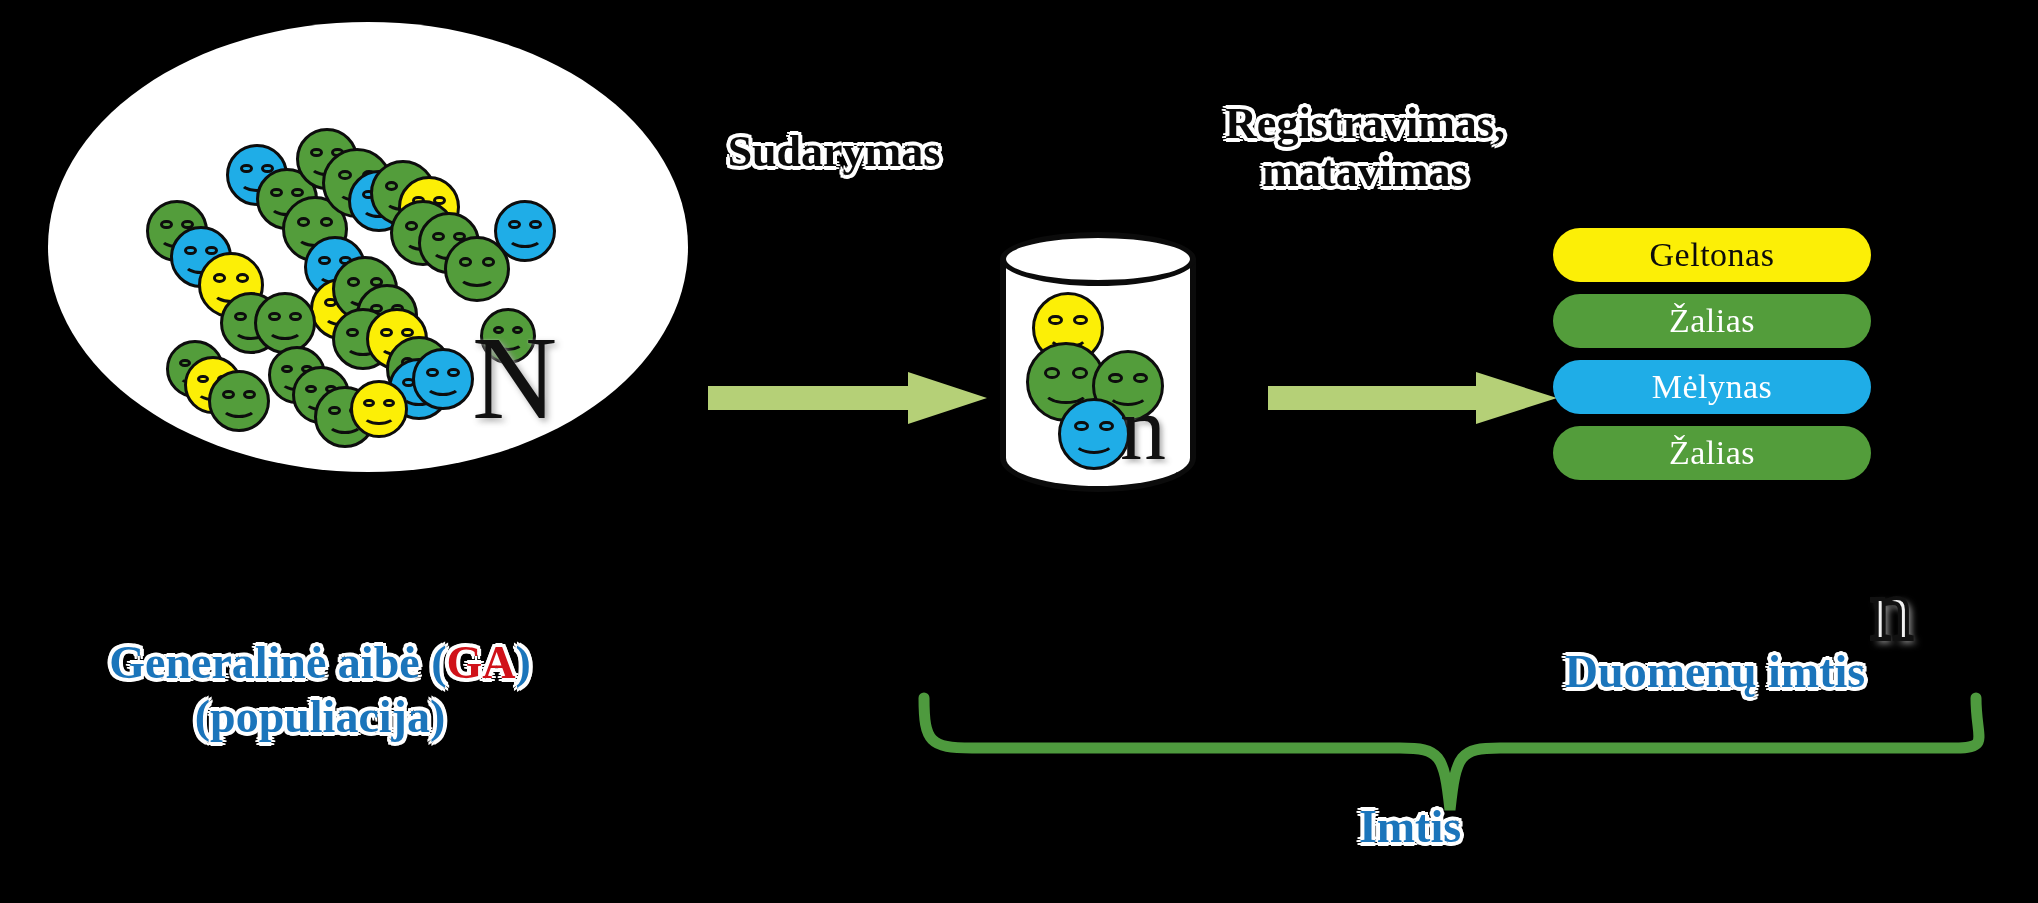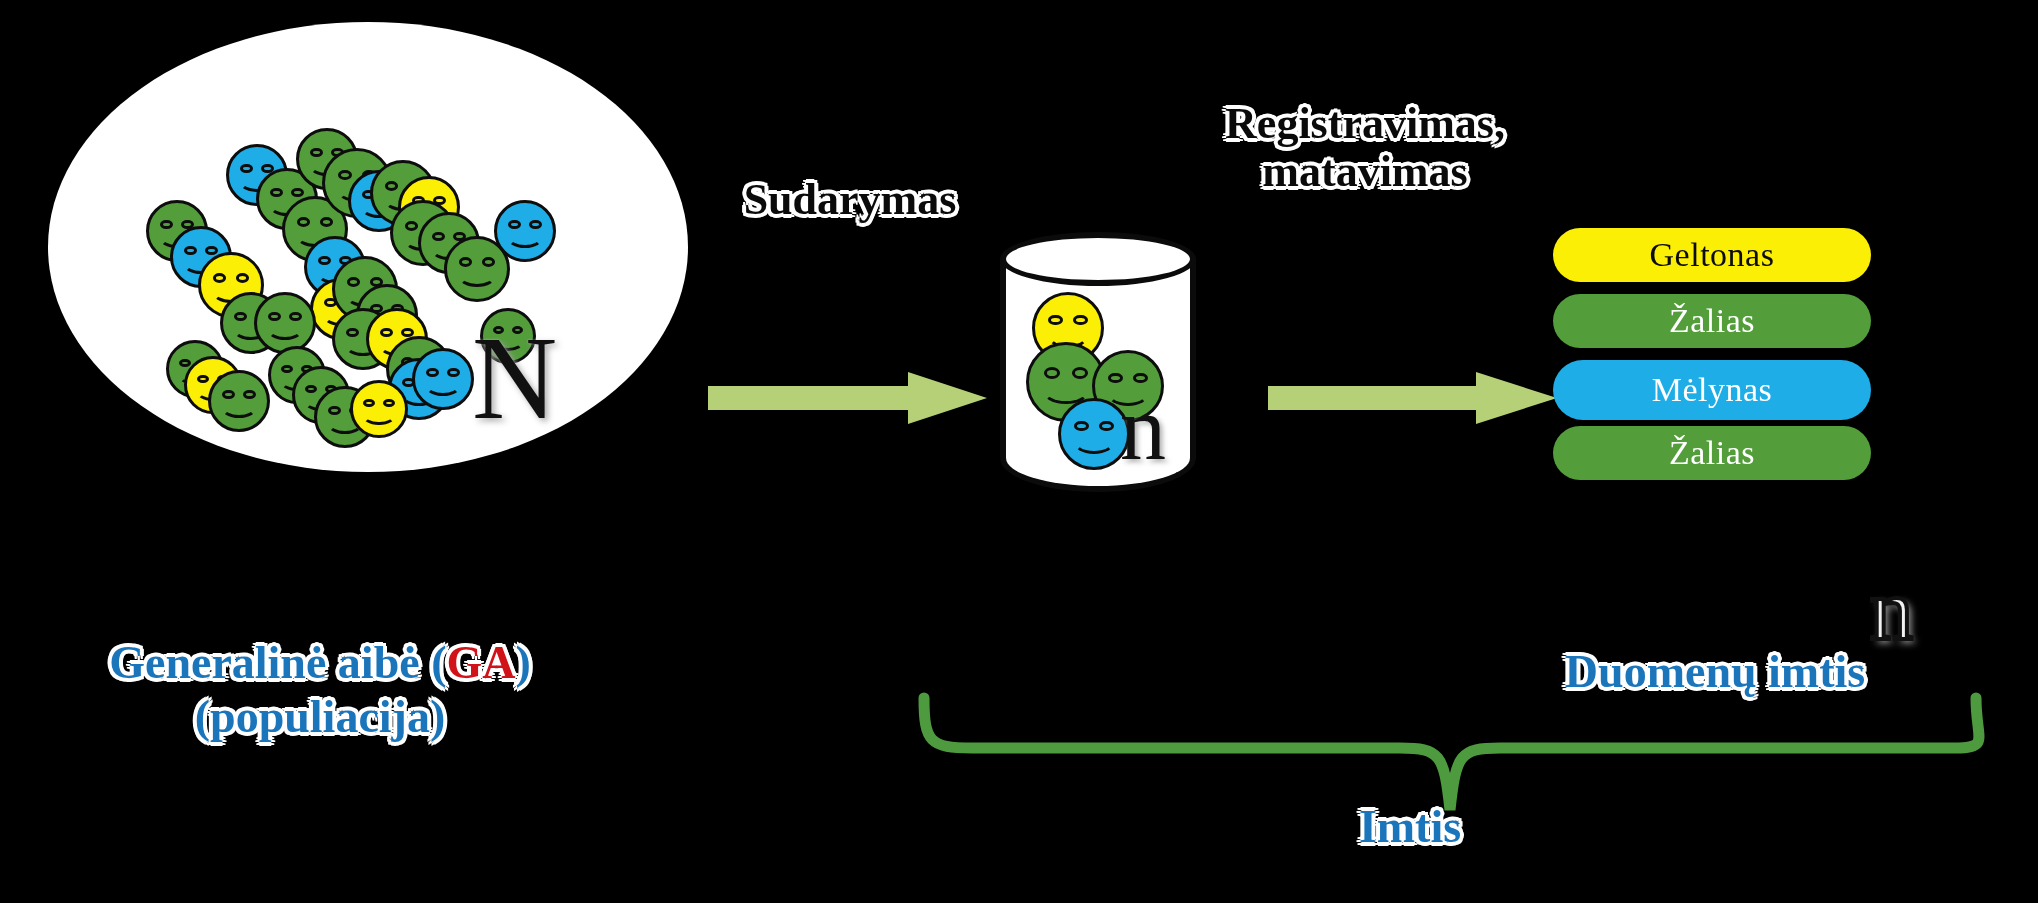--- a/index.html
+++ b/index.html
@@ -272,21 +272,21 @@
   <div class="cap-blue" style="left:40px;top:636px;width:560px;">
     <div><span>Generalinė aibė (</span><span class="ga">GA</span><span>)</span></div>
     <div>(populiacija)</div>
   </div>
 
   <div class="arrow" style="left:708px;top:370px;">
     <svg width="280" height="56" viewBox="0 0 280 56" aria-hidden="true">
       <polygon points="0,16 200,16 200,2 279,28 200,54 200,40 0,40" fill="#B5D077"></polygon>
     </svg>
   </div>
-  <div class="cap-black" style="left:660px;top:128px;width:380px;margin-top:48px;">Sudarymas</div>
+  <div class="cap-black" style="left:644px;top:128px;width:380px;">Sudarymas</div>
 
   <div class="cyl" style="left:1000px;top:232px;width:200px;height:268px;">
     <div class="body"></div>
     <div class="top"></div>
     <div id="cyl-faces">
         <div class="face y" style="left: 32px; top: 60px; width: 72px; height: 72px;">
           <span class="eye l"></span>
           <span class="eye r"></span>
           <span class="mouth"></span>
         </div>
@@ -319,21 +319,21 @@
     <div>matavimas</div>
   </div>
 
   <div id="pill-list">
       <div class="pill yellow" style="left: 1553px; top: 228px; width: 318px; height: 54px;">
         <span>Geltonas</span>
       </div>
       <div class="pill green" style="left: 1553px; top: 294px; width: 318px; height: 54px;">
         <span>Žalias</span>
       </div>
-      <div class="pill blue" style="left: 1553px; top: 360px; width: 318px; height: 60px;">
+      <div class="pill blue" style="left: 1553px; top: 360px; width: 318px; height: 54px;">
         <span>Mėlynas</span>
       </div>
       <div class="pill green" style="left: 1553px; top: 426px; width: 318px; height: 54px;">
         <span>Žalias</span>
       </div>
     </div>
   <div class="small-n">n</div>
 
   <div class="cap-blue" style="left:1480px;top:645px;width:470px;">Duomenų imtis</div>
 

